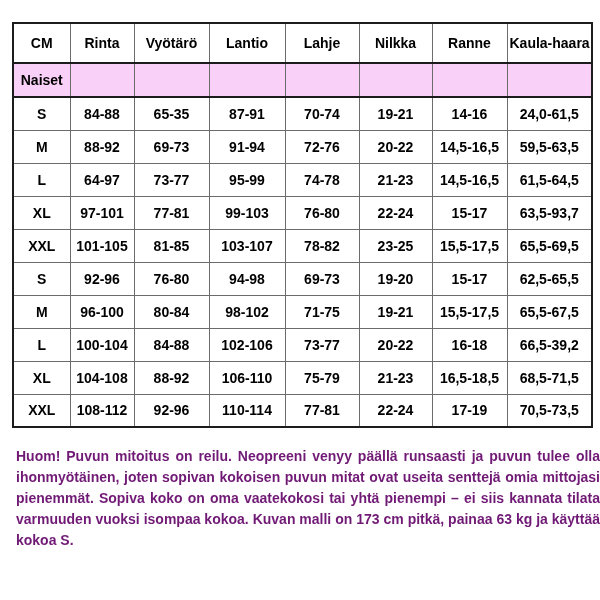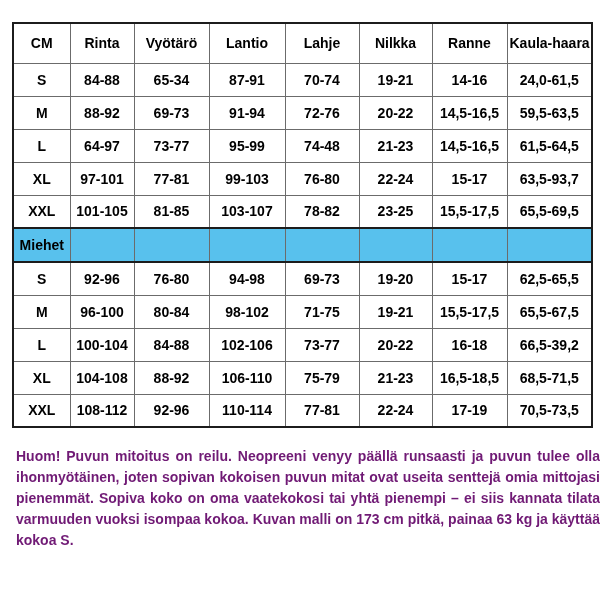--- a/index.html
+++ b/index.html
@@ -73,24 +73,34 @@
           <th>Rinta</th>
           <th>Vyötärö</th>
           <th>Lantio</th>
           <th>Lahje</th>
           <th>Nilkka</th>
           <th>Ranne</th>
           <th>Kaula-haara</th>
         </tr>
       </thead>
       <tbody>
+        <tr class="section-row">
+          <td style="background: rgb(249, 208, 247);">Naiset</td>
+          <td style="background: rgb(249, 208, 247);"></td>
+          <td style="background: rgb(249, 208, 247);"></td>
+          <td style="background: rgb(249, 208, 247);"></td>
+          <td style="background: rgb(249, 208, 247);"></td>
+          <td style="background: rgb(249, 208, 247);"></td>
+          <td style="background: rgb(249, 208, 247);"></td>
+          <td style="background: rgb(249, 208, 247);"></td>
+        </tr>
         <tr class="data-row">
           <td>S</td>
           <td>84-88</td>
-          <td>65-34</td>
+          <td>65-35</td>
           <td>87-91</td>
           <td>70-74</td>
           <td>19-21</td>
           <td>14-16</td>
           <td>24,0-61,5</td>
         </tr>
         <tr class="data-row">
           <td>M</td>
           <td>88-92</td>
           <td>69-73</td>
@@ -98,21 +108,21 @@
           <td>72-76</td>
           <td>20-22</td>
           <td>14,5-16,5</td>
           <td>59,5-63,5</td>
         </tr>
         <tr class="data-row">
           <td>L</td>
           <td>64-97</td>
           <td>73-77</td>
           <td>95-99</td>
-          <td>74-48</td>
+          <td>74-78</td>
           <td>21-23</td>
           <td>14,5-16,5</td>
           <td>61,5-64,5</td>
         </tr>
         <tr class="data-row">
           <td>XL</td>
           <td>97-101</td>
           <td>77-81</td>
           <td>99-103</td>
           <td>76-80</td>
@@ -122,30 +132,20 @@
         </tr>
         <tr class="data-row">
           <td>XXL</td>
           <td>101-105</td>
           <td>81-85</td>
           <td>103-107</td>
           <td>78-82</td>
           <td>23-25</td>
           <td>15,5-17,5</td>
           <td>65,5-69,5</td>
-        </tr>
-        <tr class="section-row">
-          <td style="background: rgb(88, 193, 237);">Miehet</td>
-          <td style="background: rgb(88, 193, 237);"></td>
-          <td style="background: rgb(88, 193, 237);"></td>
-          <td style="background: rgb(88, 193, 237);"></td>
-          <td style="background: rgb(88, 193, 237);"></td>
-          <td style="background: rgb(88, 193, 237);"></td>
-          <td style="background: rgb(88, 193, 237);"></td>
-          <td style="background: rgb(88, 193, 237);"></td>
         </tr>
         <tr class="data-row">
           <td>S</td>
           <td>92-96</td>
           <td>76-80</td>
           <td>94-98</td>
           <td>69-73</td>
           <td>19-20</td>
           <td>15-17</td>
           <td>62,5-65,5</td>

